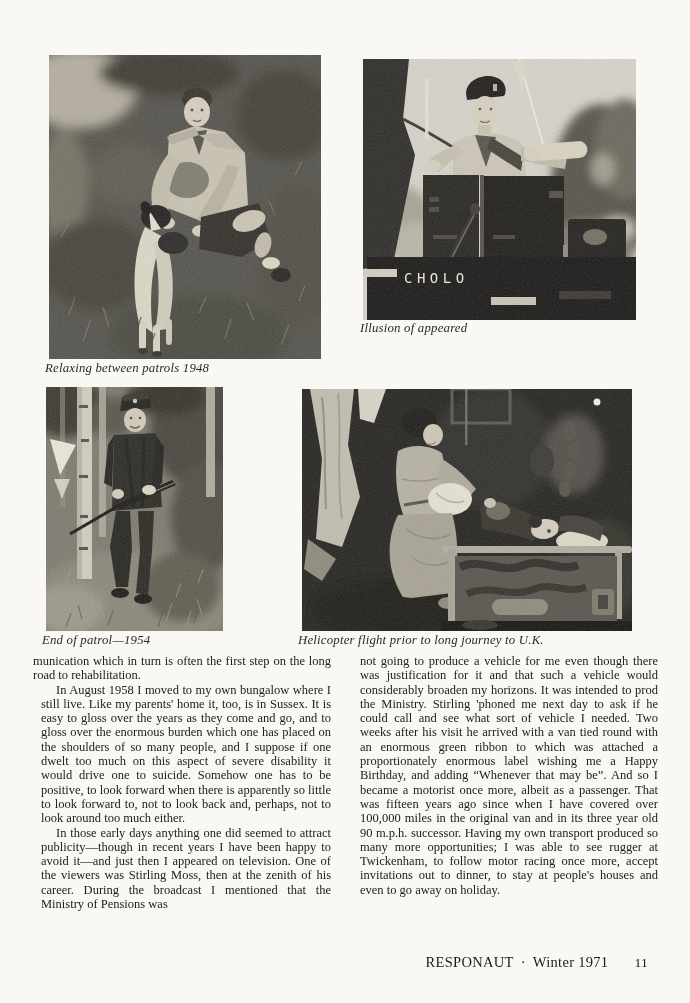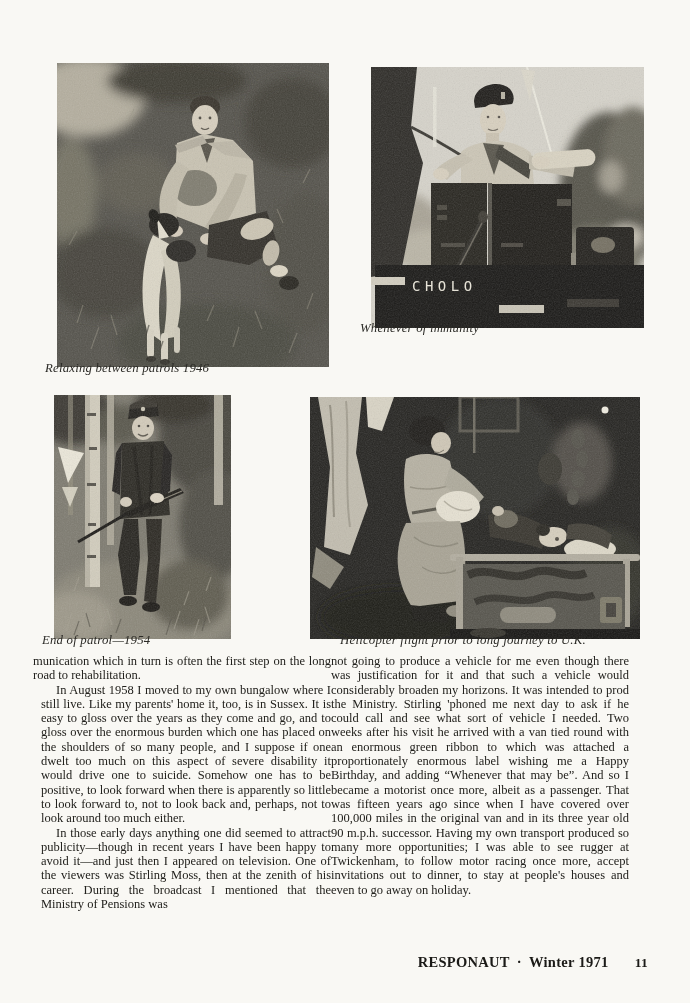--- a/index.html
+++ b/index.html
@@ -6,46 +6,46 @@
   html, body { margin: 0; padding: 0; }
   body {
     width: 690px; height: 1003px;
     background: #fbfaf7;
     font-family: "Liberation Serif", serif;
     color: #201f1c;
     position: relative;
     overflow: hidden;
   }
   .page { position: absolute; inset: 0; background: #f9f8f4; }
-  .photo { position: absolute; margin: 12px; padding: 0; }
+  .photo { position: absolute; margin: 4px; padding: 0; }
   .photo svg { display: block; width: 100%; height: 100%; }
   .caption {
     position: absolute;
     font-style: italic;
     font-size: 12.8px;
     letter-spacing: 0.2px;
     color: #2b2a26;
   }
-  .caption.center { text-align: center; }
+  .caption.center { text-align: left; }
   .text-columns {
     position: absolute; left: 33px; top: 654px; width: 625px;
-    display: flex; 
+    display: flex; gap: 29px;
   }
   .col { width: 298px; }
   .para {
     margin: 0;
     font-size: 12.5px;
     line-height: 14.3px;
     text-align: justify;
     color: #22211d;
   }
   .para.indent { text-indent: 15px; margin-left: 8px; }
   .footer {
     position: absolute; top: 954px; right: 42px;
-    font-weight: bold; font-size: 14.5px; letter-spacing: 0.3px;
+    font-weight: normal; font-size: 14.5px; letter-spacing: 0.3px;
     display: flex; align-items: baseline; gap: 7px;
     color: #1b1a17;
   }
   .footer .pageno { margin-left: 19px; font-size: 13.5px; }
 </style>
 </head>
 <body>
 
 <div class="page">
 
@@ -121,21 +121,21 @@
         <ellipse cx="108" cy="299" rx="5" ry="3" fill="#33312a"></ellipse>
       </g>
       <g stroke="#4b4940" stroke-width="1.4" opacity="0.7">
         <path d="M86,282 l6,-20"></path>
           <path d="M100,296 l6,-18"></path>
           <path d="M122,292 l5,-16"></path>
       </g>
       <rect width="272" height="304" filter="url(#p1g)" opacity="0.2"></rect>
     </svg>
   </figure>
-  <div class="caption" style="left:45px;top:361px">Relaxing between patrols 1946</div>
+  <div class="caption" style="left:45px;top:361px">Relaxing between patrols 1948</div>
 
   <figure class="photo" style="left:359px;top:55px;width:273px;height:261px">
     <svg viewBox="0 0 273 261" xmlns="http://www.w3.org/2000/svg">
       <defs>
         <filter id="p2b" x="-30%" y="-30%" width="160%" height="160%">
             <feGaussianBlur stdDeviation="5"></feGaussianBlur>
           </filter>
         <filter id="p2g">
             <feTurbulence type="fractalNoise" baseFrequency="0.85" numOctaves="2" seed="11"></feTurbulence>
             <feColorMatrix type="saturate" values="0"></feColorMatrix>
@@ -194,21 +194,21 @@
         <ellipse cx="232" cy="178" rx="12" ry="8" fill="#97927f" opacity="0.7"></ellipse>
         <rect x="4" y="198" width="269" height="63" fill="#191816"></rect>
         <rect x="0" y="210" width="34" height="8" fill="#d3cec0"></rect>
         <rect x="128" y="238" width="45" height="8" fill="#c9c4b6"></rect>
         <rect x="196" y="232" width="52" height="8" fill="#3a3731"></rect>
         <text x="41" y="224" font-size="14" letter-spacing="4.5" fill="#ece8db" font-family="'DejaVu Sans Mono', monospace">CHOLO</text>
       </g>
       <rect width="273" height="261" filter="url(#p2g)" opacity="0.2"></rect>
     </svg>
   </figure>
-  <div class="caption" style="left:360px;top:321px">Whenever of immunity</div>
+  <div class="caption" style="left:360px;top:321px">Illusion of appeared</div>
 
   <figure class="photo" style="left:42px;top:383px;width:177px;height:244px">
     <svg viewBox="0 0 177 244" xmlns="http://www.w3.org/2000/svg">
       <defs>
         <filter id="p3b" x="-30%" y="-30%" width="160%" height="160%">
             <feGaussianBlur stdDeviation="5"></feGaussianBlur>
           </filter>
         <filter id="p3g">
             <feTurbulence type="fractalNoise" baseFrequency="0.85" numOctaves="2" seed="3"></feTurbulence>
             <feColorMatrix type="saturate" values="0"></feColorMatrix>

